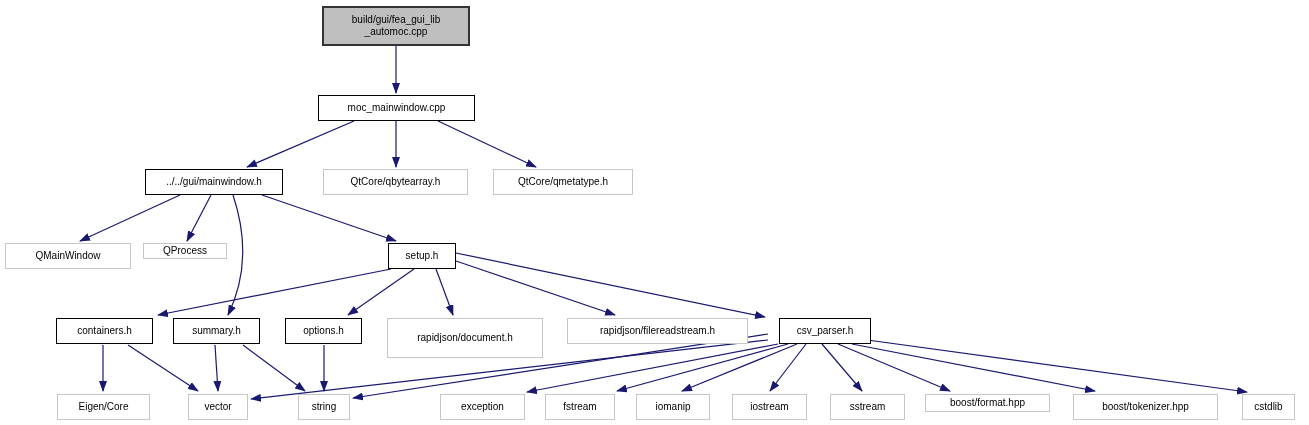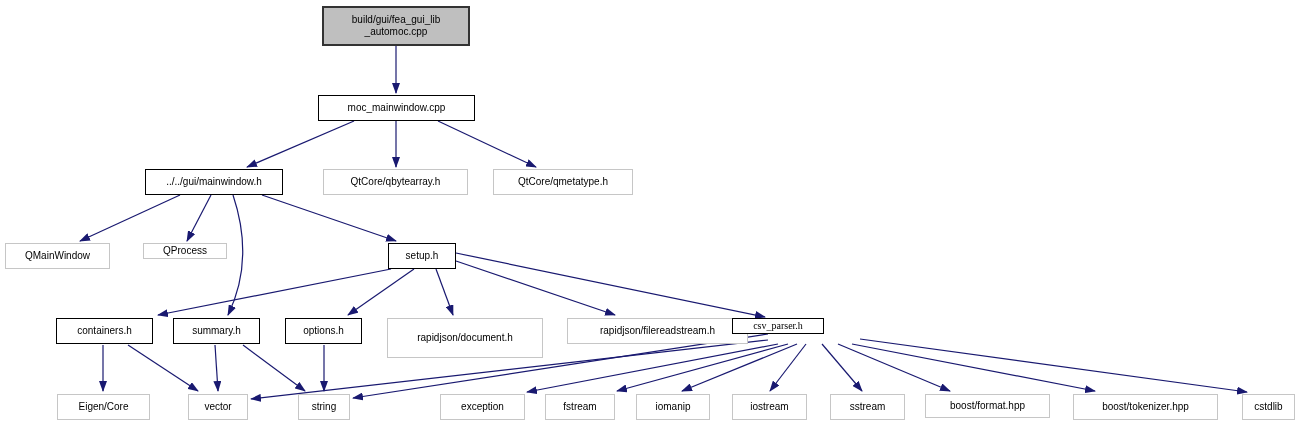--- a/index.html
+++ b/index.html
@@ -63,21 +63,21 @@
       </div>
       <div class="node doc" style="left: 145px; top: 169px; width: 138px; height: 26px;">
         <span>../../gui/mainwindow.h</span>
       </div>
       <div class="node ext" style="left: 323px; top: 169px; width: 145px; height: 26px;">
         <span>QtCore/qbytearray.h</span>
       </div>
       <div class="node ext" style="left: 493px; top: 169px; width: 140px; height: 26px;">
         <span>QtCore/qmetatype.h</span>
       </div>
-      <div class="node ext" style="left: 5px; top: 243px; width: 105px; height: 26px;">
+      <div class="node ext" style="left: 5px; top: 243px; width: 126px; height: 26px;">
         <span>QMainWindow</span>
       </div>
       <div class="node ext" style="left: 143px; top: 243px; width: 84px; height: 16px;">
         <span>QProcess</span>
       </div>
       <div class="node doc" style="left: 388px; top: 243px; width: 68px; height: 26px;">
         <span>setup.h</span>
       </div>
       <div class="node doc" style="left: 56px; top: 318px; width: 97px; height: 26px;">
         <span>containers.h</span>
@@ -87,21 +87,21 @@
       </div>
       <div class="node doc" style="left: 285px; top: 318px; width: 77px; height: 26px;">
         <span>options.h</span>
       </div>
       <div class="node ext" style="left: 387px; top: 318px; width: 156px; height: 40px;">
         <span>rapidjson/document.h</span>
       </div>
       <div class="node ext" style="left: 567px; top: 318px; width: 181px; height: 26px;">
         <span>rapidjson/filereadstream.h</span>
       </div>
-      <div class="node doc" style="left: 732px; top: 318px; width: 92px; height: 16px; font-family: Liberation Serif, serif;">
+      <div class="node doc" style="left: 779px; top: 318px; width: 92px; height: 26px;">
         <span>csv_parser.h</span>
       </div>
       <div class="node ext" style="left: 57px; top: 394px; width: 93px; height: 26px;">
         <span>Eigen/Core</span>
       </div>
       <div class="node ext" style="left: 188px; top: 394px; width: 60px; height: 26px;">
         <span>vector</span>
       </div>
       <div class="node ext" style="left: 298px; top: 394px; width: 52px; height: 26px;">
         <span>string</span>
@@ -114,21 +114,21 @@
       </div>
       <div class="node ext" style="left: 636px; top: 394px; width: 74px; height: 26px;">
         <span>iomanip</span>
       </div>
       <div class="node ext" style="left: 732px; top: 394px; width: 75px; height: 26px;">
         <span>iostream</span>
       </div>
       <div class="node ext" style="left: 830px; top: 394px; width: 75px; height: 26px;">
         <span>sstream</span>
       </div>
-      <div class="node ext" style="left: 925px; top: 394px; width: 125px; height: 24px;">
+      <div class="node ext" style="left: 925px; top: 394px; width: 125px; height: 18px;">
         <span>boost/format.hpp</span>
       </div>
       <div class="node ext" style="left: 1073px; top: 394px; width: 145px; height: 26px;">
         <span>boost/tokenizer.hpp</span>
       </div>
       <div class="node ext" style="left: 1242px; top: 394px; width: 53px; height: 26px;">
         <span>cstdlib</span>
       </div>
     </div>
 </div>

